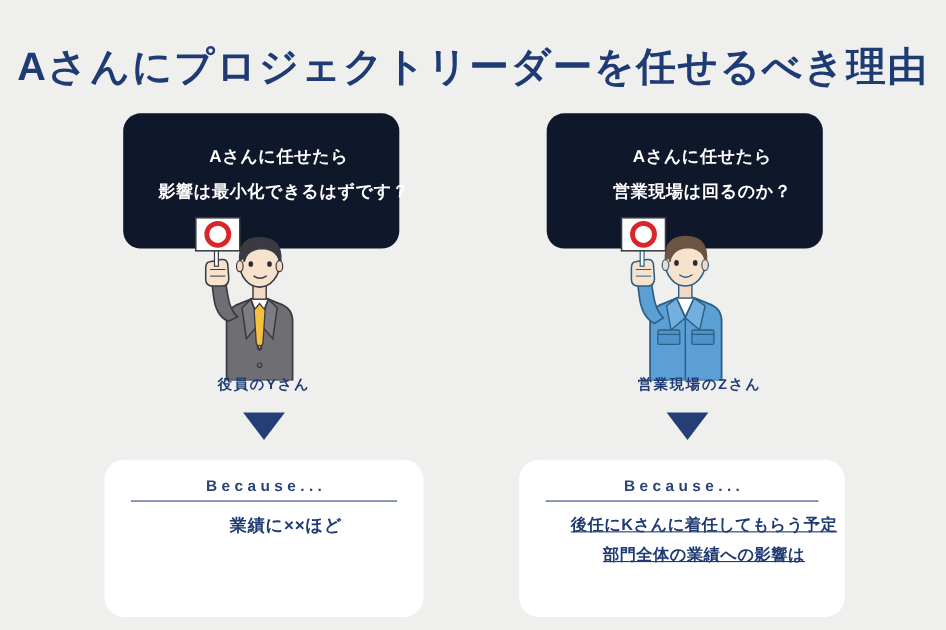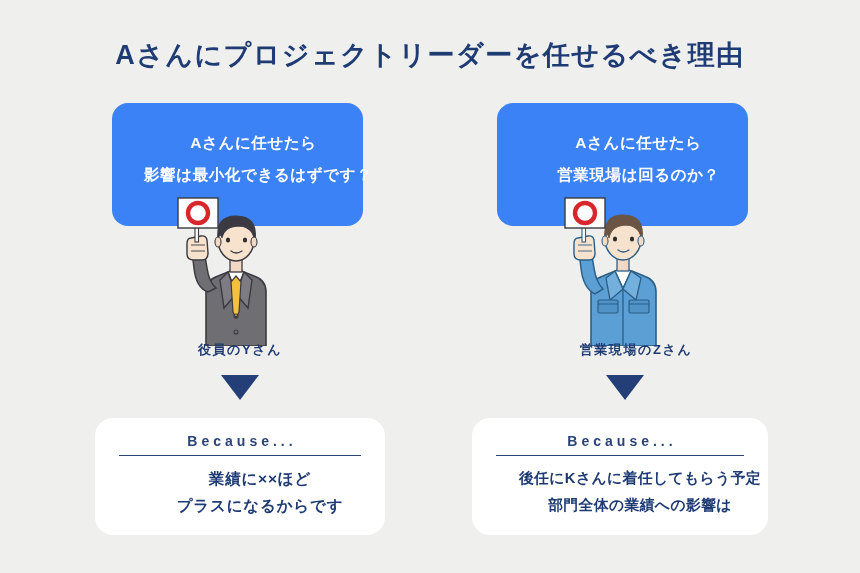--- a/index.html
+++ b/index.html
@@ -23,31 +23,31 @@
     height: 573px;
   }
 
   
   .page-title {
     position: absolute;
     top: 37px;
     left: 0;
     width: 860px;
     text-align: center;
-    font-size: 27px;
+    font-size: 36px;
     font-weight: bold;
     color: #1f3b73;
     letter-spacing: 1.5px;
     white-space: nowrap;
   }
 
   
   .bubble {
     position: absolute;
-    background: #3b82f6;
+    background: #0f172a;
     border-radius: 16px;
     color: #ffffff;
     text-align: center;
     padding-top: 24px;
     padding-left: 32px;
   }
   .bubble-left  { left: 112px; top: 103px; width: 251px; height: 123px; }
   .bubble-right { left: 497px; top: 103px; width: 251px; height: 123px; }
 
   .bubble-line {
@@ -95,21 +95,21 @@
   }
   .arrow-left  { left: 221px; }
   .arrow-right { left: 606px; }
 
   
   .card {
     position: absolute;
     background: #ffffff;
     border-radius: 18px;
     top: 418px;
-    height: 117px;
+    height: 143px;
     padding-top: 13px;
   }
   .card-left  { left: 95px;  width: 290px; }
   .card-right { left: 472px; width: 296px; }
 
   .because {
     text-align: center;
     font-size: 14px;
     font-weight: bold;
     color: #2b4478;
@@ -130,21 +130,21 @@
     padding-left: 40px;
   }
   .card-line {
     font-size: 15.5px;
     font-weight: bold;
     color: #1f3b73;
     line-height: 27px;
     letter-spacing: 0.8px;
     white-space: nowrap;
   }
-  .card-right .card-line { font-size: 14.8px; letter-spacing: 0.4px; }
+  .card-right .card-line { font-size: 14.8px; letter-spacing: 0.4px; text-decoration: underline; }
 </style>
 </head>
 <body>
 
 <div class="stage">
 
   <div class="page-title">Aさんにプロジェクトリーダーを任せるべき理由</div>
 
   <div class="bubble bubble-left">
     <div class="bubble-line">Aさんに任せたら</div>
@@ -194,21 +194,20 @@
 
   <div class="person-label person-label-left">役員のYさん</div>
 
   <div class="arrow arrow-left"></div>
 
   <div class="card card-left">
     <div class="because">Because...</div>
     <div class="card-rule"></div>
     <div class="card-body">
       <div class="card-line">業績に××ほど</div>
-      <div class="card-line">プラスになるからです</div>
     </div>
   </div>
 
   <div class="bubble bubble-right">
     <div class="bubble-line">Aさんに任せたら</div>
     <div class="bubble-line">営業現場は回るのか？</div>
   </div>
 
   <div class="person person-right">
     <svg viewBox="0 0 140 150" xmlns="http://www.w3.org/2000/svg">

